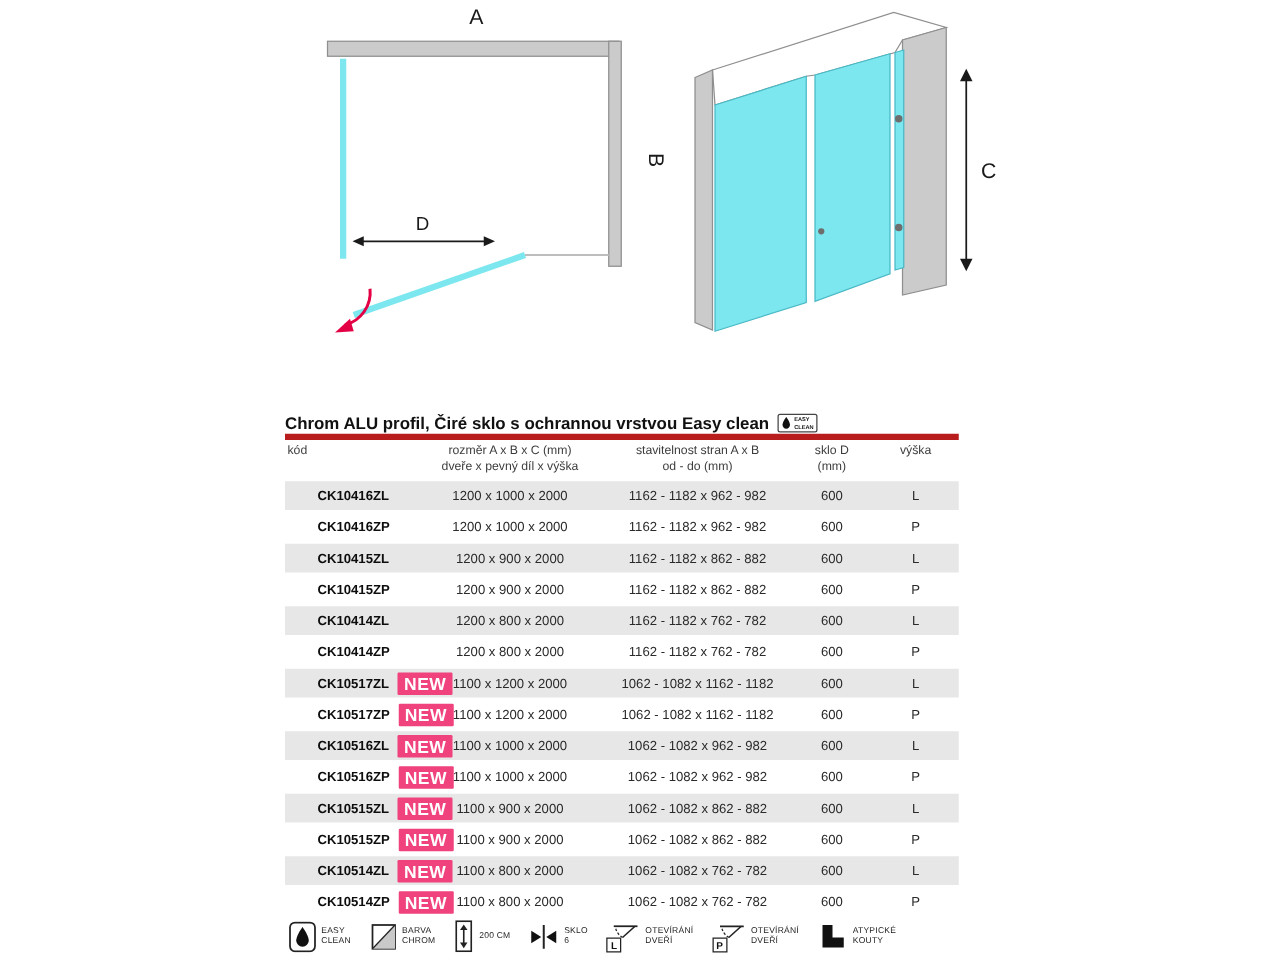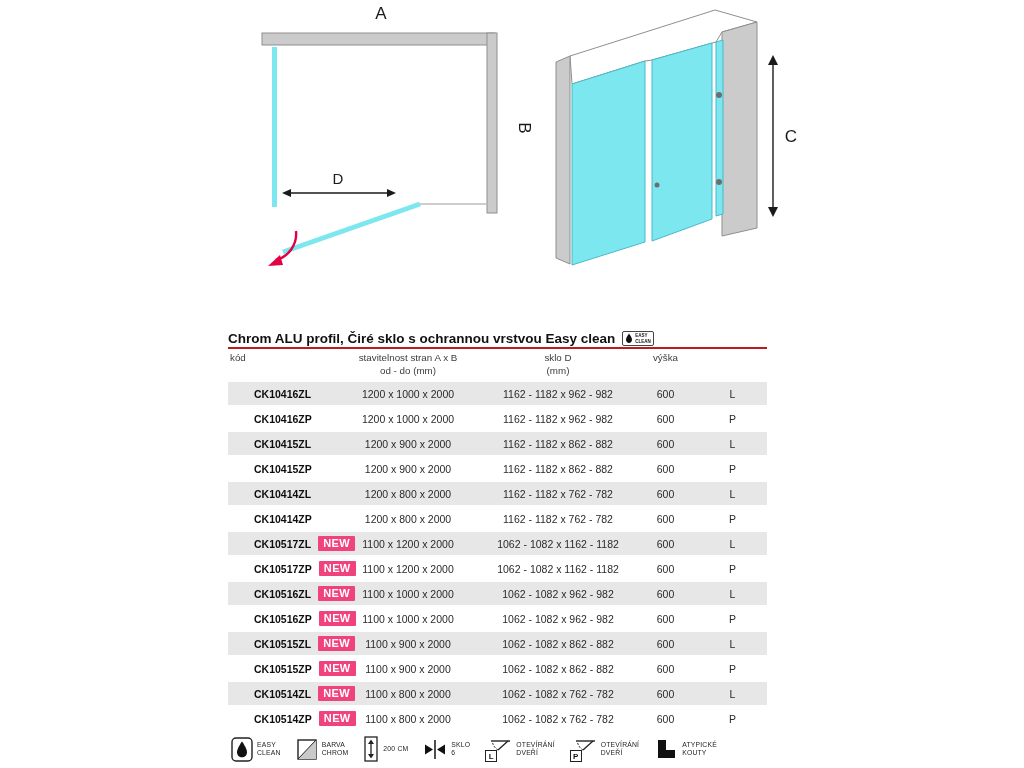--- a/index.html
+++ b/index.html
@@ -8,29 +8,29 @@
   .page { position:absolute; inset:0; width:1024px; height:768px; background:#fff; overflow:hidden; }
 
   .diagram-left  { position:absolute; left:230px; top:0; }
   .diagram-right { position:absolute; left:545px; top:0; }
 
   .title-row { position:absolute; left:228px; top:314px; display:flex; align-items:center; gap:7px;margin-top:17px; }
   .page-title { font-size:13.5px; font-weight:bold; color:#111; }
   .title-badge { display:inline-flex; align-items:center; gap:2px; border:1px solid #444; border-radius:2px; padding:1px 2px; background:#fff; }
   .title-badge .tb-text { font-size:4.5px; line-height:1.15; font-weight:bold; color:#111; }
 
-  .spec-table { position:absolute; left:228px; top:347px; width:539px; border-top:2px solid #b91c1c; padding-top:2px; }
+  .spec-table { position:absolute; left:228px; top:347px; width:539px; border-top:5px solid #b91c1c; padding-top:2px; }
   .thead { display:grid; grid-template-columns:105px 150px 150px 65px 69px; padding:1px 0 5px; color:#3c3c3c; }
   .thead .hc { text-align:center; font-size:9.8px; line-height:1.28; }
   .thead .hc.first { text-align:left; padding-left:2px; }
   .row { display:grid; grid-template-columns:105px 150px 150px 65px 69px; height:23px; margin-bottom:2px; align-items:center; font-size:10.5px; color:#2a2a2a; }
   .row.shaded { background:var(--row_shade, #e7e7e7); }
   .cell { text-align:center; }
   .cell.kod { text-align:left; padding-left:2px; font-weight:bold; color:#0d0d0d; display:flex; align-items:center; gap:7px;margin-left:24px; }
-  .badge-new { background:var(--new_badge, #f0437d); color:#fff; font-size:11px; font-weight:bold; letter-spacing:.4px; padding:2px 5px; line-height:1; border-radius:1px; }
+  .badge-new { background:var(--new_badge, #f0437d); color:#fff; font-size:14px; font-weight:bold; letter-spacing:.4px; padding:2px 5px; line-height:1; border-radius:1px; }
 
   .footer-icons { position:absolute; left:231px; top:736px; display:flex; align-items:center; gap:15px; }
   .fitem { display:flex; align-items:center; gap:4px; }
   .flabel { font-size:6.8px; line-height:1.2; color:#1c1c1c; letter-spacing:.2px; }
   .flabel span { display:block; }
   .door-ico { position:relative; width:27px; height:26px; display:inline-block; }
   .door-ico svg { position:absolute; right:0; top:0; }
   .letterbox { position:absolute; left:0; bottom:0; width:12px; height:12px; border:1.2px solid #222; background:#fff;
                font-size:8px; font-weight:bold; display:flex; align-items:center; justify-content:center; color:#111; }
   svg text { font-family:"Liberation Sans", sans-serif; }
@@ -90,20 +90,24 @@
       </span>
     </span>
   </div>
 
   <div class="spec-table">
     <div class="thead">
       <div class="hc first">
           <div>kód</div>
         </div>
       <div class="hc">
+        <div>rozměr A x B x C (mm)</div>
+        <div>dveře x pevný díl x výška</div>
+      </div>
+      <div class="hc">
         <div>stavitelnost stran A x B</div>
         <div>od - do (mm)</div>
       </div>
       <div class="hc">
         <div>sklo D</div>
         <div>(mm)</div>
       </div>
       <div class="hc">
           <div>výška</div>
         </div>

